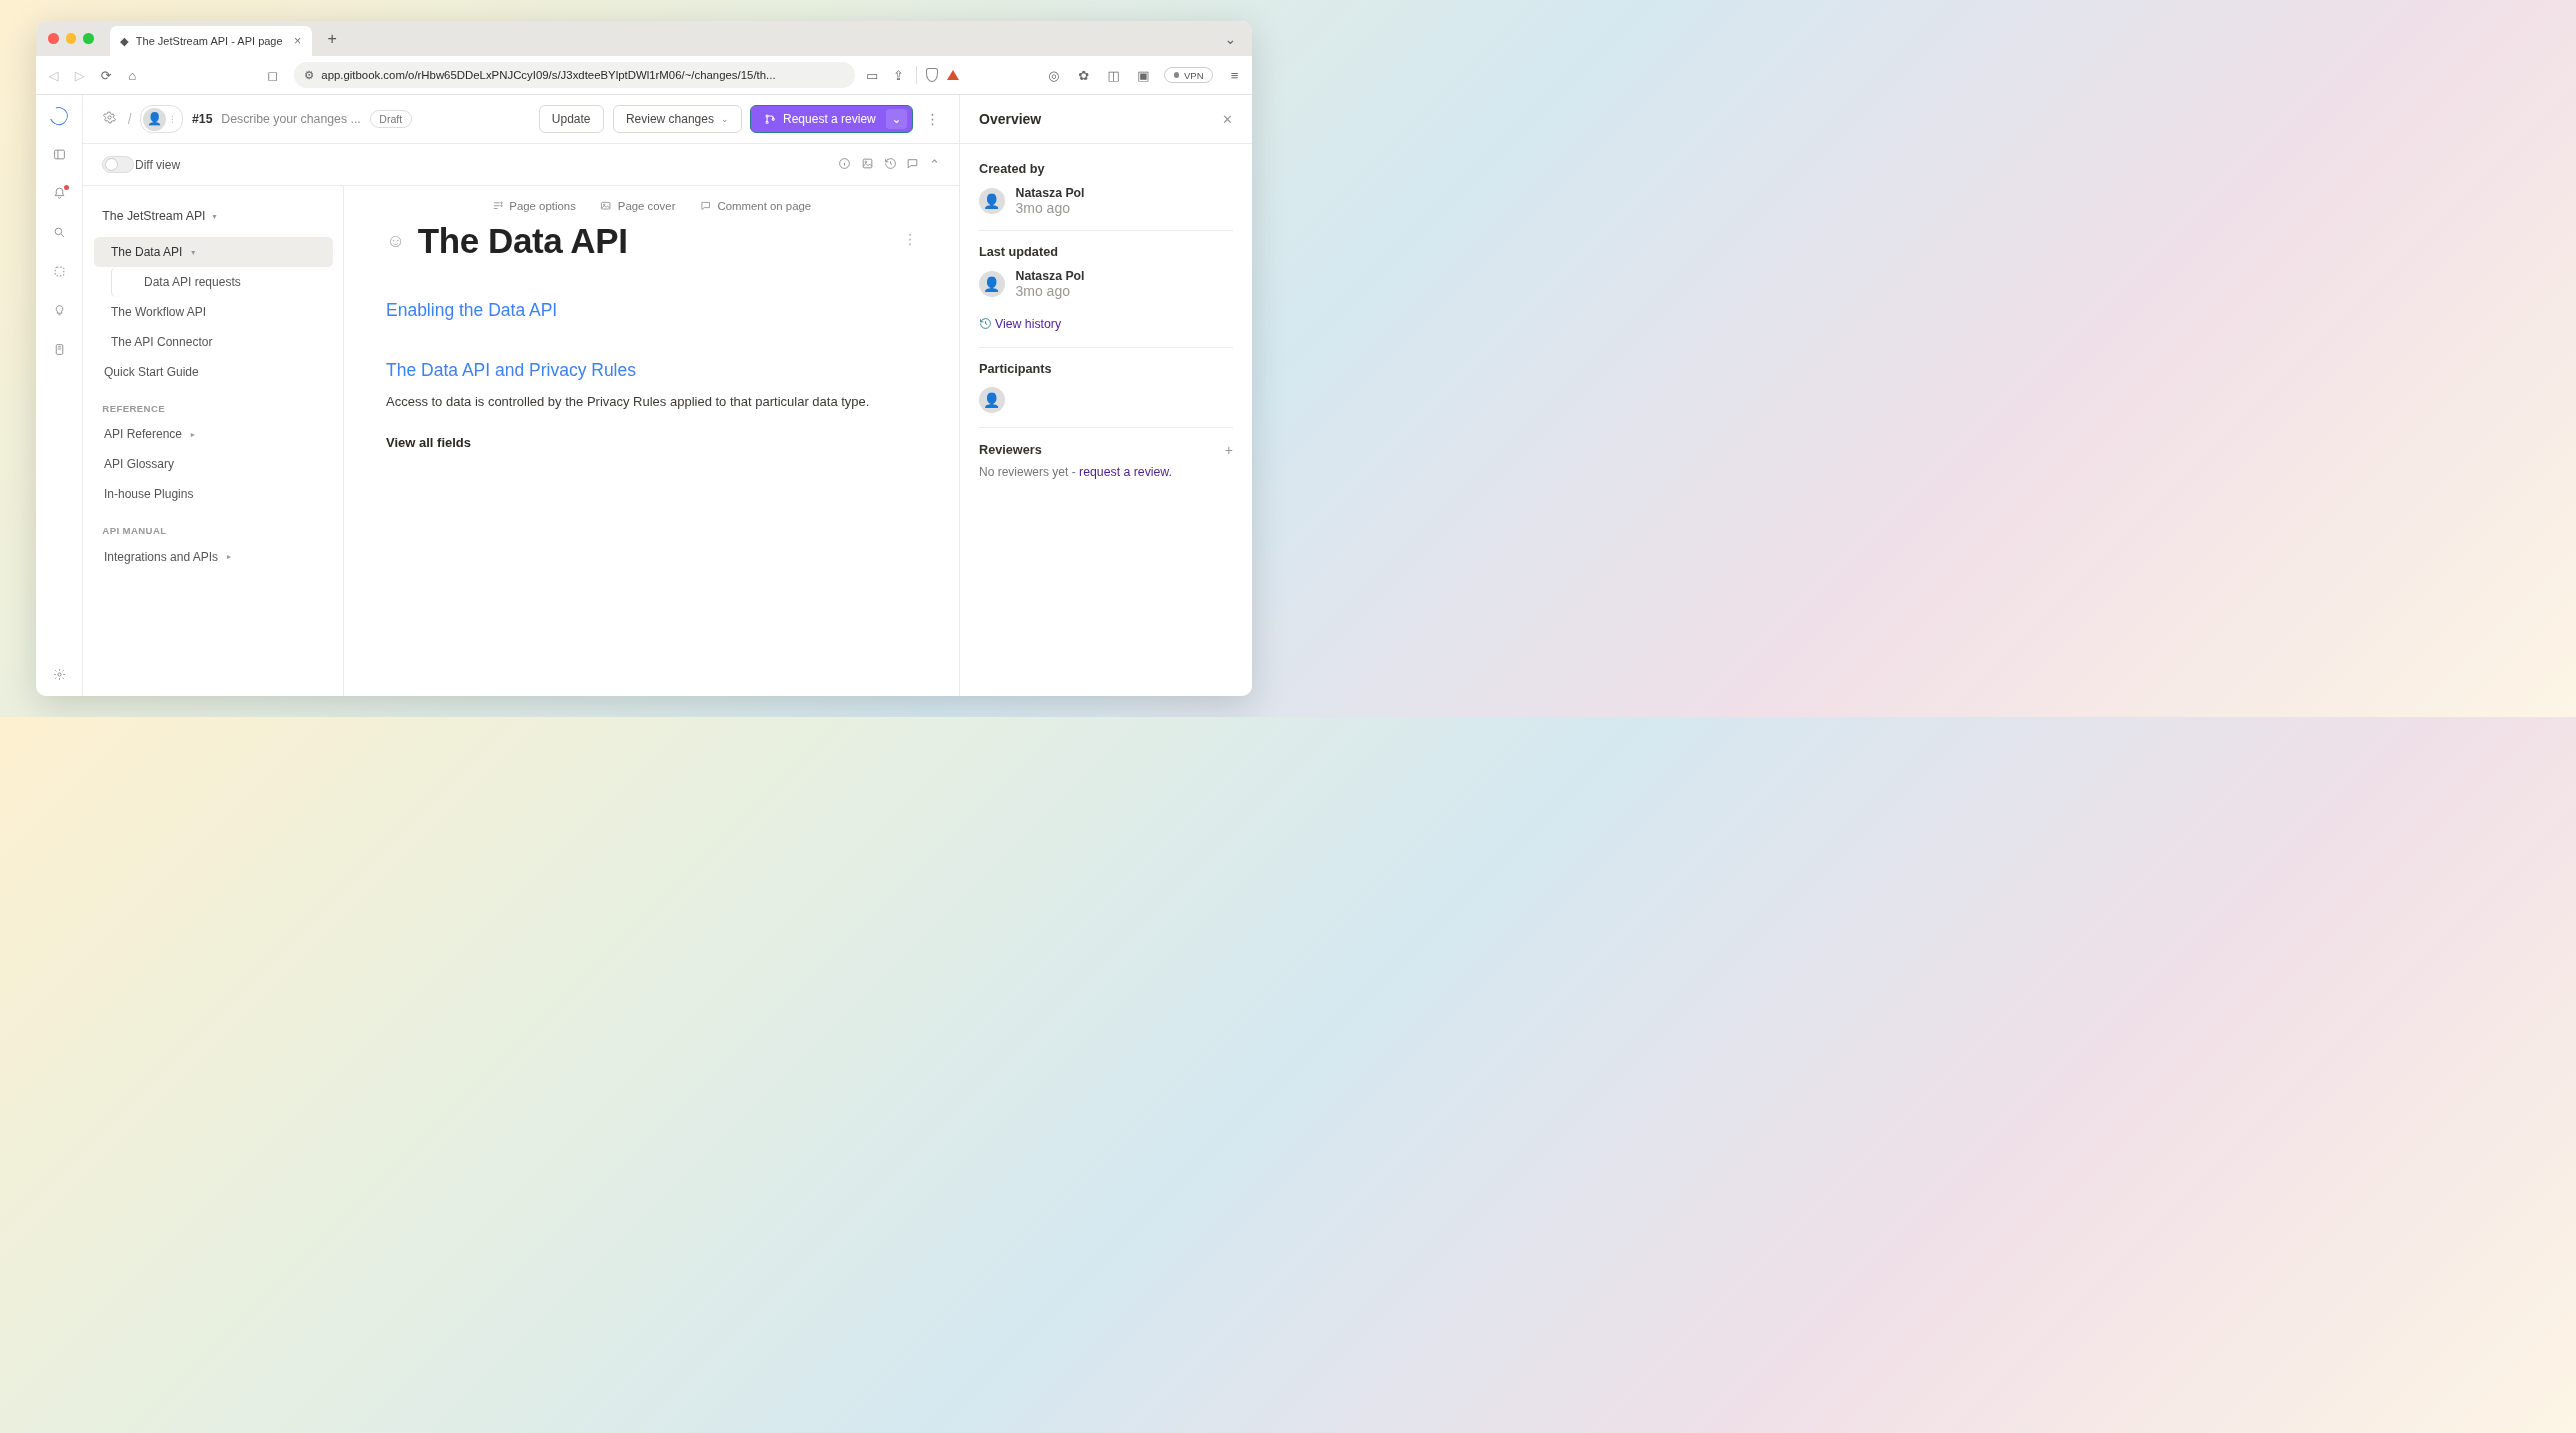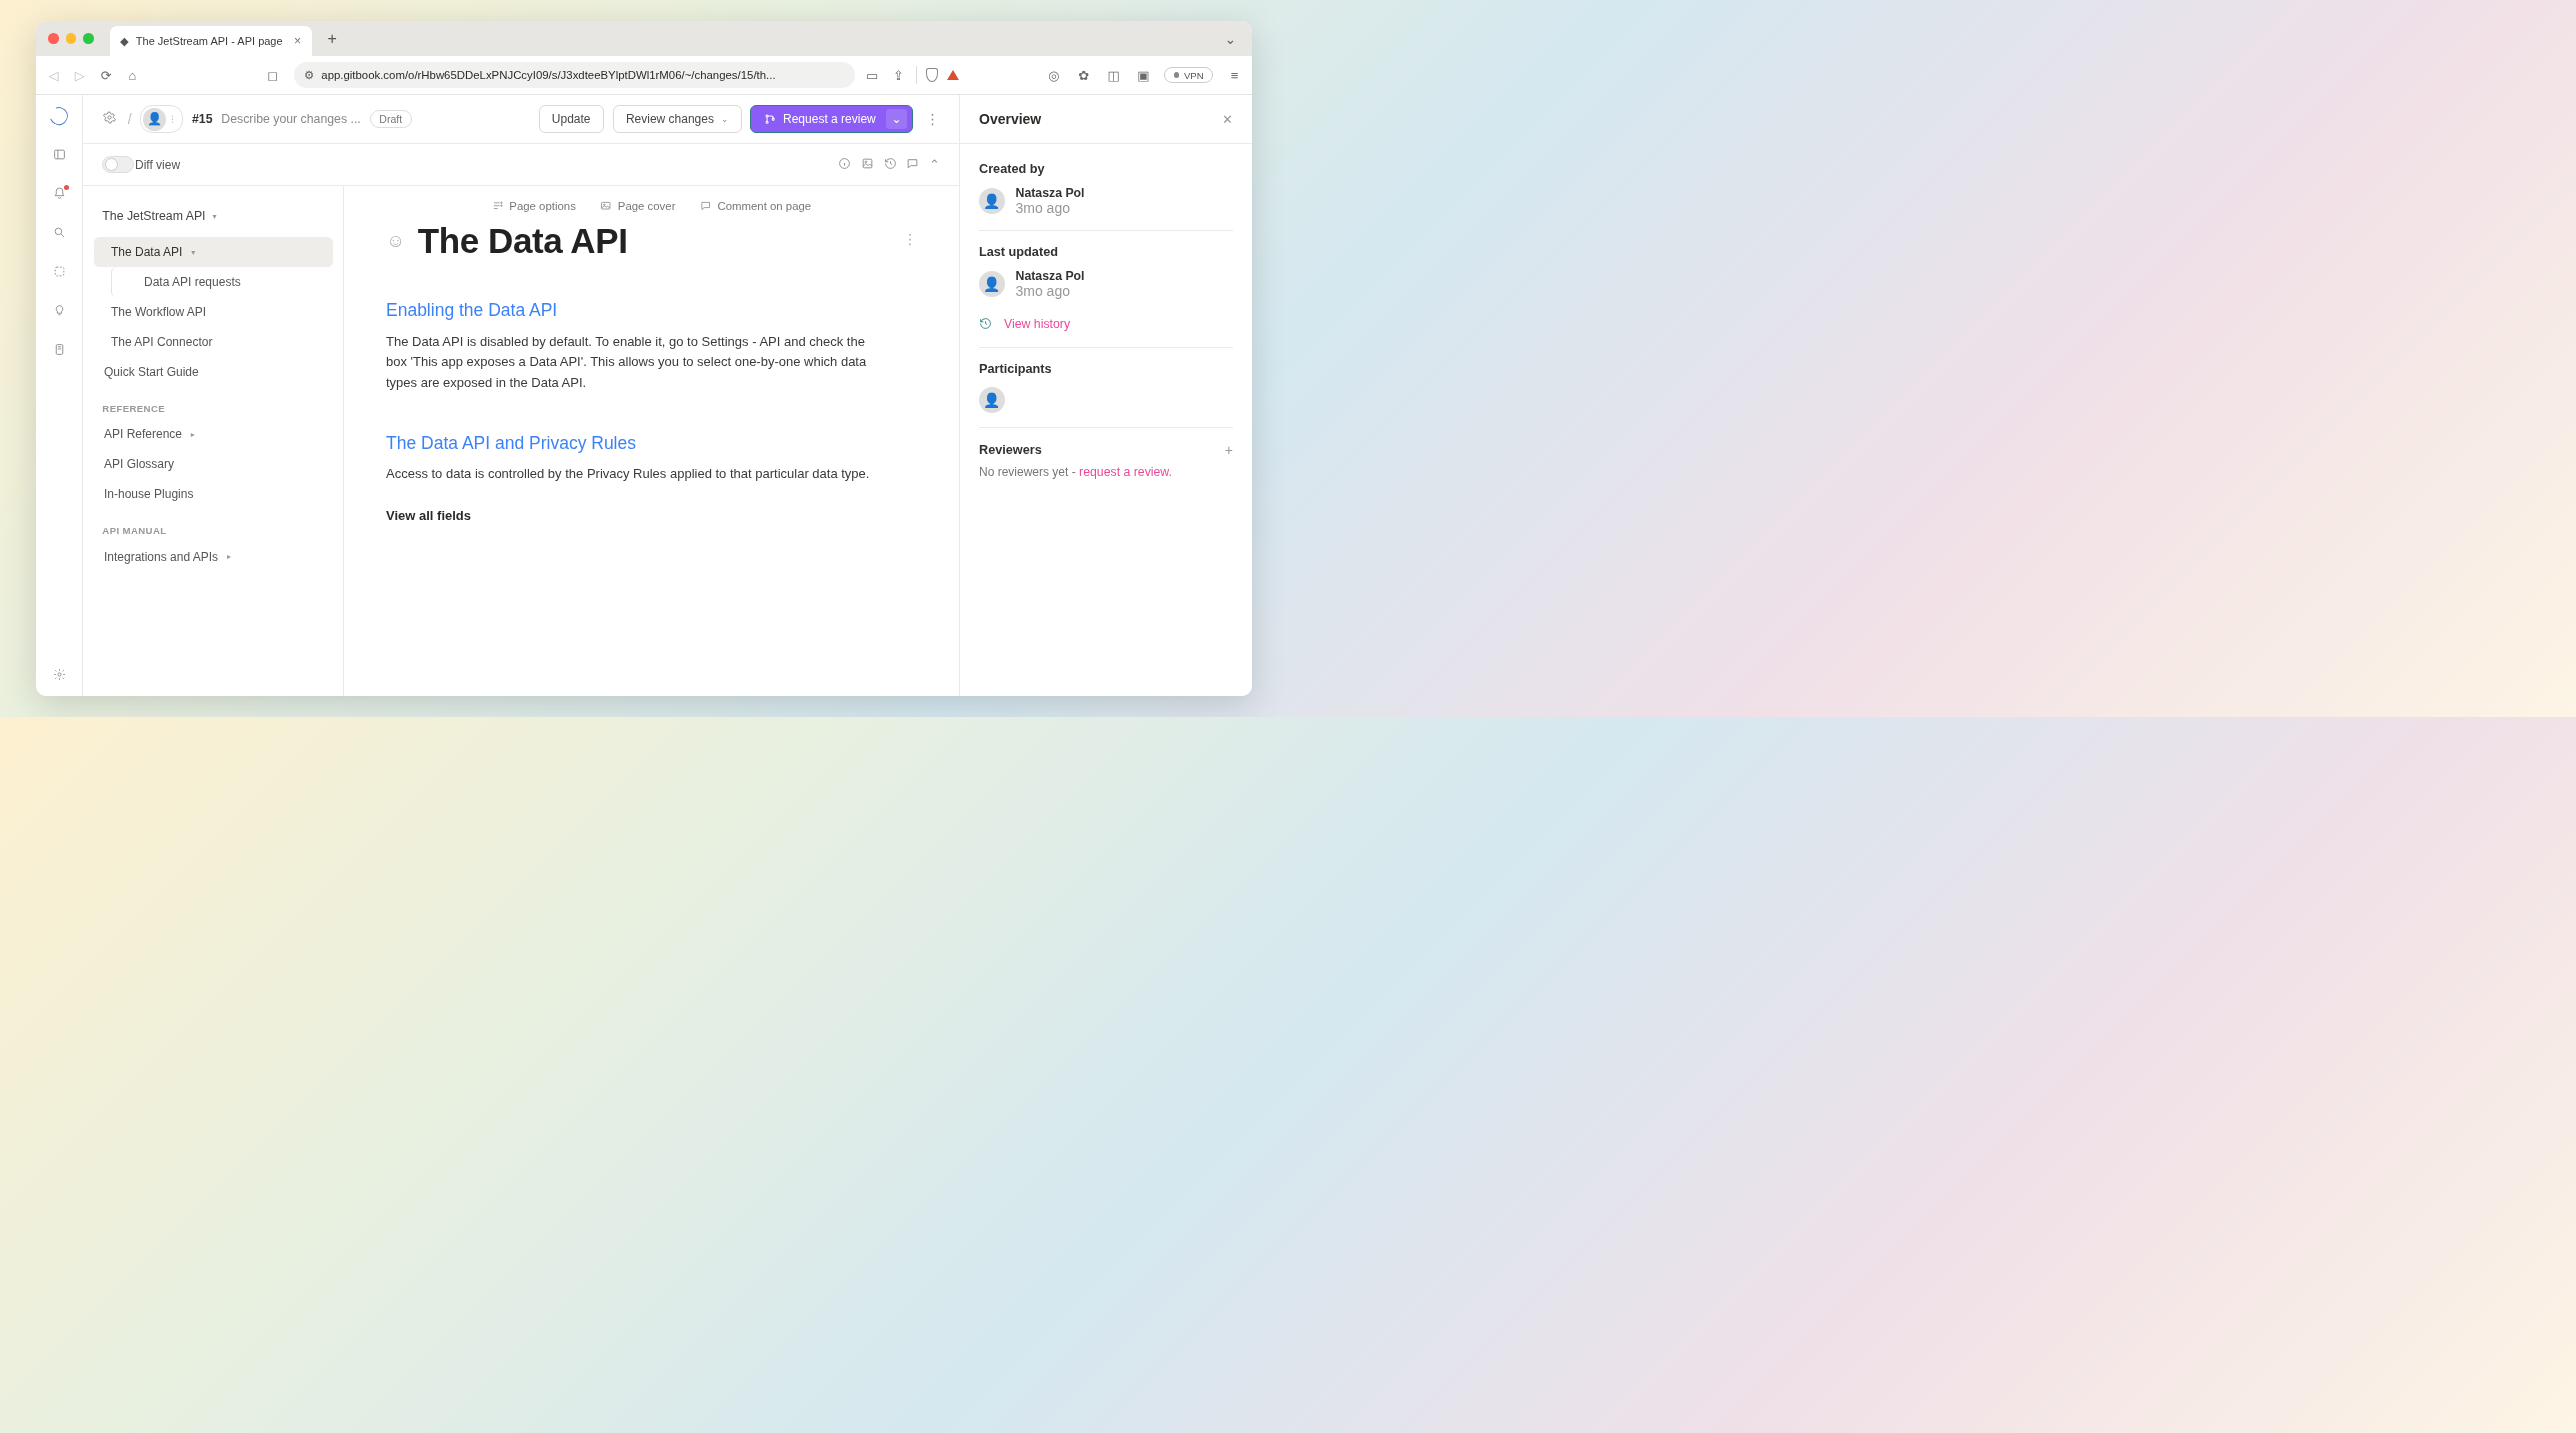--- a/index.html
+++ b/index.html
@@ -190,21 +190,21 @@
   }
   .ov-head { height:49px; border-bottom:0.9px solid #eceae7; display:flex; align-items:center; padding:0 19px; }
   .ov-title { font-weight:600; font-size:14px; color:#2e2c29; }
   .ov-close { margin-left:auto; color:#999; cursor:pointer; font-size:13px; }
   .ov-body { padding:17.5px 19px; overflow-y:auto; }
   .ov-label { font-weight:600; font-size:12.7px; color:#34322f; margin-bottom:10.5px; }
   .ov-user { display:flex; gap:10.5px; align-items:center; margin-bottom:8.8px; }
   .ov-user .name { font-weight:700; font-size:12.3px; color:#333; }
   .ov-user .time { font-size:14px; color:#9a9794; }
   .ov-sep { height:0.9px; background:#eceae7; margin:14px 0; }
-  .ov-link { color:#ec4899; font-size:12.3px; cursor:pointer; display:inline-flex; align-items:center; gap:12px; }
+  .ov-link { color:#4c1d95; font-size:12.3px; cursor:pointer; display:inline-flex; align-items:center; gap:3px; }
   .ov-row { display:flex; align-items:center;gap:39px; }
   .plus { margin-left:auto; color:#999; cursor:pointer; font-size:14px; }
   .ov-text { font-size:12px; color:#777; margin-top:7px; }
   svg.sicon { width:13px; height:13px; stroke:#888; fill:none; stroke-width:1.7; }
 </style>
 </head>
 <body>
 
 <div class="window">
 
@@ -442,21 +442,20 @@
             </div>
           </div>
           <div class="title-row">
             <span class="emoji-btn">☺</span>
             <h1 class="page-title">The Data API</h1>
             <span class="title-menu">⋮</span>
           </div>
 
           <div class="page-inner">
             <h2 class="section-h">Enabling the Data API</h2>
-            <p class="section-p">The Data API is disabled by default. To enable it, go to Settings - API and check the box 'This app exposes a Data API'. This allows you to select one-by-one which data types are exposed in the Data API.</p>
 
             <h2 class="section-h">The Data API and Privacy Rules</h2>
             <p class="section-p">Access to data is controlled by the Privacy Rules applied to that particular data type.</p>
 
             <h3 class="section-h3">View all fields</h3>
           </div>
         </div>
       </div>
     </div>
 

